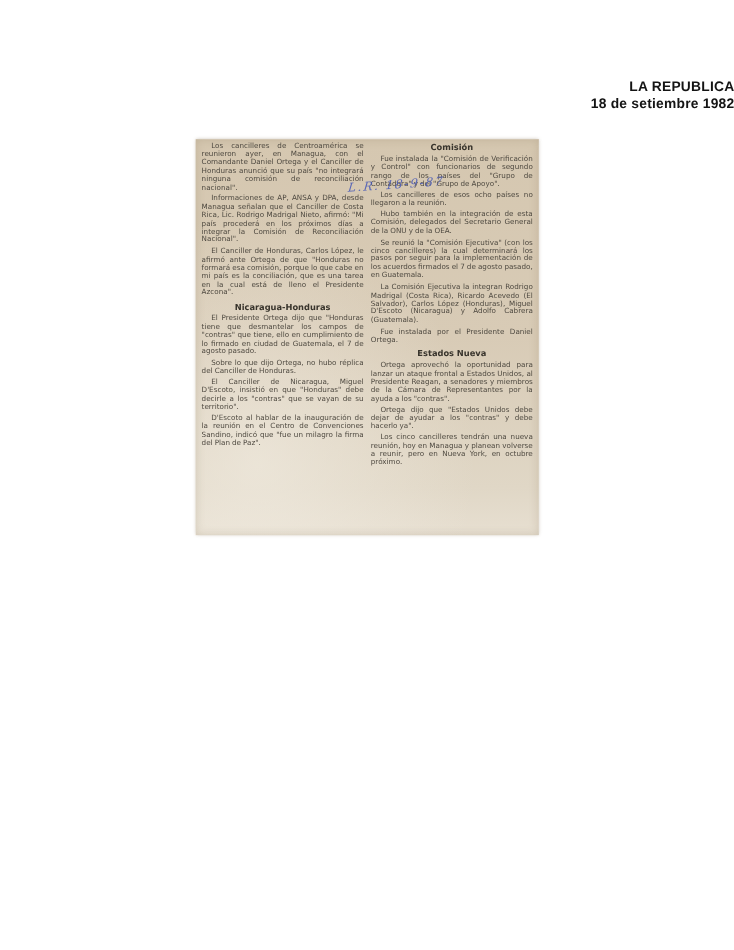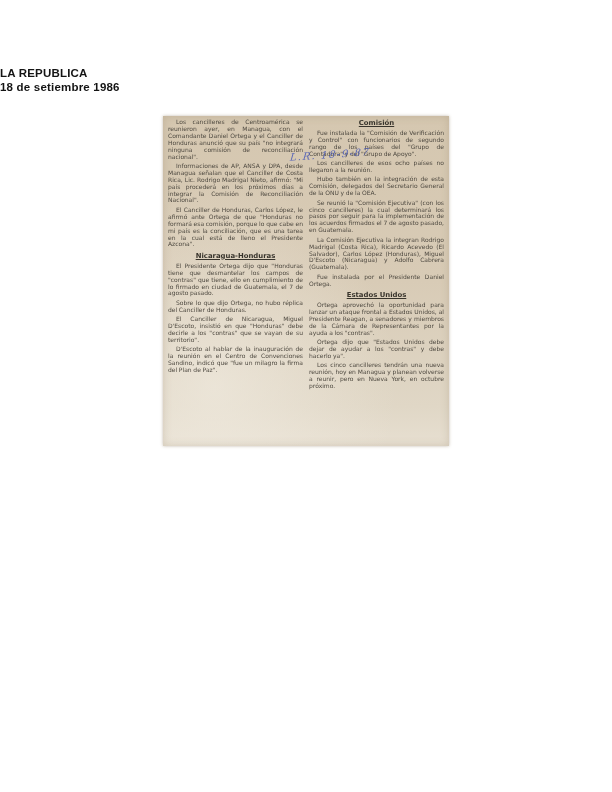--- a/index.html
+++ b/index.html
@@ -5,21 +5,21 @@
   html,body { margin:0; padding:0; }
   body {
     width:612px; height:792px;
     background:#ffffff;
     position:relative;
     font-family:"Liberation Sans", sans-serif;
     overflow:hidden;
   }
   .page-header {
     position:absolute; top:66px; left:0; width:612px;
-    text-align:left;
+    text-align:right;
     font-weight:bold; font-size:11.5px; line-height:14px;
     color:#141414; letter-spacing:0.2px;
   }
   .clipping {
     position:absolute; left:163px; top:116px;
     width:286px; height:330px;
     background:
       radial-gradient(ellipse at 18% 82%, rgba(243,238,228,0.6), rgba(243,238,228,0) 55%),
       linear-gradient(180deg, #d5c7b0 0%, #d8cbb6 50%, #e0d7c6 88%, #e7dfd1 100%);
     box-shadow: 0 0 3px rgba(125,105,75,0.45), inset 0 0 8px rgba(120,100,70,0.22);
@@ -40,37 +40,37 @@
   .col .p {
     font-family:"DejaVu Sans", sans-serif;
     font-size:6px; line-height:6.9px;
     text-align:justify; text-indent:8px;
     margin:0 0 2.5px 0;
     color:#4e4940; word-spacing:-0.2px;
   }
   .col .h {
     font-family:"DejaVu Sans", sans-serif;
     font-size:6.9px; font-weight:bold; text-align:center;
-    margin:3.5px 0 3px 0; color:#38342c;text-decoration:underline;
+    margin:3.5px 0 3px 0; color:#38342c;
   }
   .annotation {
     position:absolute; left:127px; top:33px;
     font-family:"DejaVu Serif", serif; font-style:italic;
     font-size:10px; color:#4557b7;
     transform:rotate(-4deg) skewX(-10deg);
     letter-spacing:1.5px; white-space:nowrap;
     opacity:0.85;
   }
 </style>
 </head>
 <body>
 
 <div class="page-header">
   <div>LA REPUBLICA</div>
-  <div>18 de setiembre 1986</div>
+  <div>18 de setiembre 1982</div>
 </div>
 
 <div class="clipping">
 
   <div class="columns">
     <div class="col">
       <div class="p">Los cancilleres de Centroamérica se reunieron ayer, en Managua, con el Comandante Daniel Ortega y el Canciller de Honduras anunció que su país "no integrará ninguna comisión de reconciliación nacional".</div>
       <div class="p">Informaciones de AP, ANSA y DPA, desde Managua señalan que el Canciller de Costa Rica, Lic. Rodrigo Madrigal Nieto, afirmó: "Mi país procederá en los próximos días a integrar la Comisión de Reconciliación Nacional".</div>
       <div class="p">El Canciller de Honduras, Carlos López, le afirmó ante Ortega de que "Honduras no formará esa comisión, porque lo que cabe en mi país es la conciliación, que es una tarea en la cual está de lleno el Presidente Azcona".</div>
       <div class="h">Nicaragua-Honduras</div>
@@ -80,21 +80,21 @@
       <div class="p">D'Escoto al hablar de la inauguración de la reunión en el Centro de Convenciones Sandino, indicó que "fue un milagro la firma del Plan de Paz".</div>
     </div>
     <div class="col">
       <div class="h" style="margin-top:0">Comisión</div>
       <div class="p">Fue instalada la "Comisión de Verificación y Control" con funcionarios de segundo rango de los países del "Grupo de Contadora" y del "Grupo de Apoyo".</div>
       <div class="p">Los cancilleres de esos ocho países no llegaron a la reunión.</div>
       <div class="p">Hubo también en la integración de esta Comisión, delegados del Secretario General de la ONU y de la OEA.</div>
       <div class="p">Se reunió la "Comisión Ejecutiva" (con los cinco cancilleres) la cual determinará los pasos por seguir para la implementación de los acuerdos firmados el 7 de agosto pasado, en Guatemala.</div>
       <div class="p">La Comisión Ejecutiva la integran Rodrigo Madrigal (Costa Rica), Ricardo Acevedo (El Salvador), Carlos López (Honduras), Miguel D'Escoto (Nicaragua) y Adolfo Cabrera (Guatemala).</div>
       <div class="p">Fue instalada por el Presidente Daniel Ortega.</div>
-      <div class="h">Estados Unidos</div>
+      <div class="h">Estados Nueva</div>
       <div class="p">Ortega aprovechó la oportunidad para lanzar un ataque frontal a Estados Unidos, al Presidente Reagan, a senadores y miembros de la Cámara de Representantes por la ayuda a los "contras".</div>
       <div class="p">Ortega dijo que "Estados Unidos debe dejar de ayudar a los "contras" y debe hacerlo ya".</div>
       <div class="p">Los cinco cancilleres tendrán una nueva reunión, hoy en Managua y planean volverse a reunir, pero en Nueva York, en octubre próximo.</div>
     </div>
   </div>
 
   <div class="annotation">L.R. 18-9-87</div>
 </div>
 
 </body></html>

